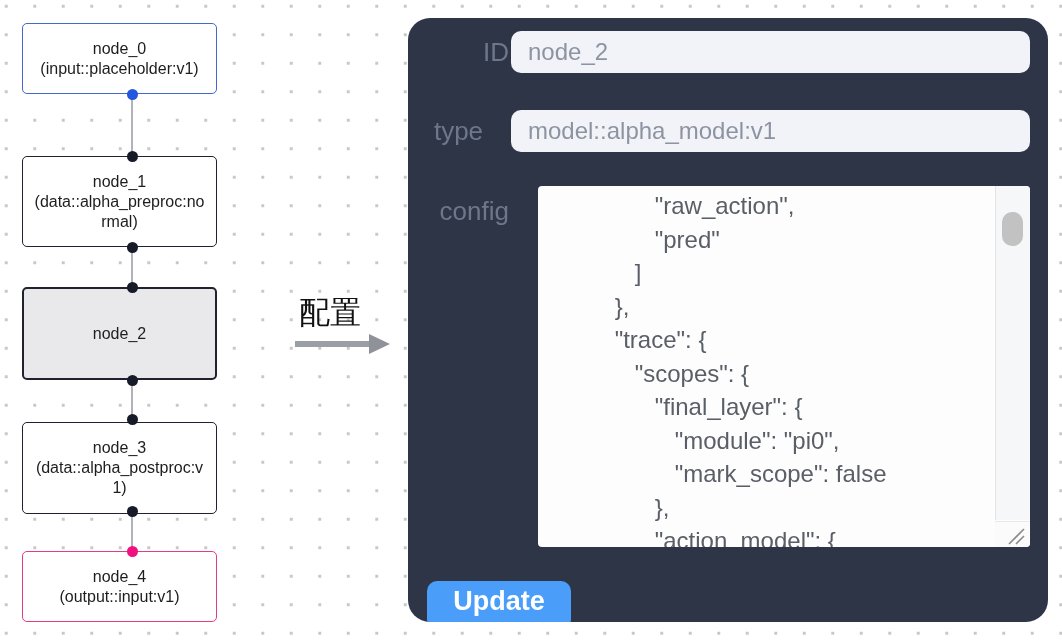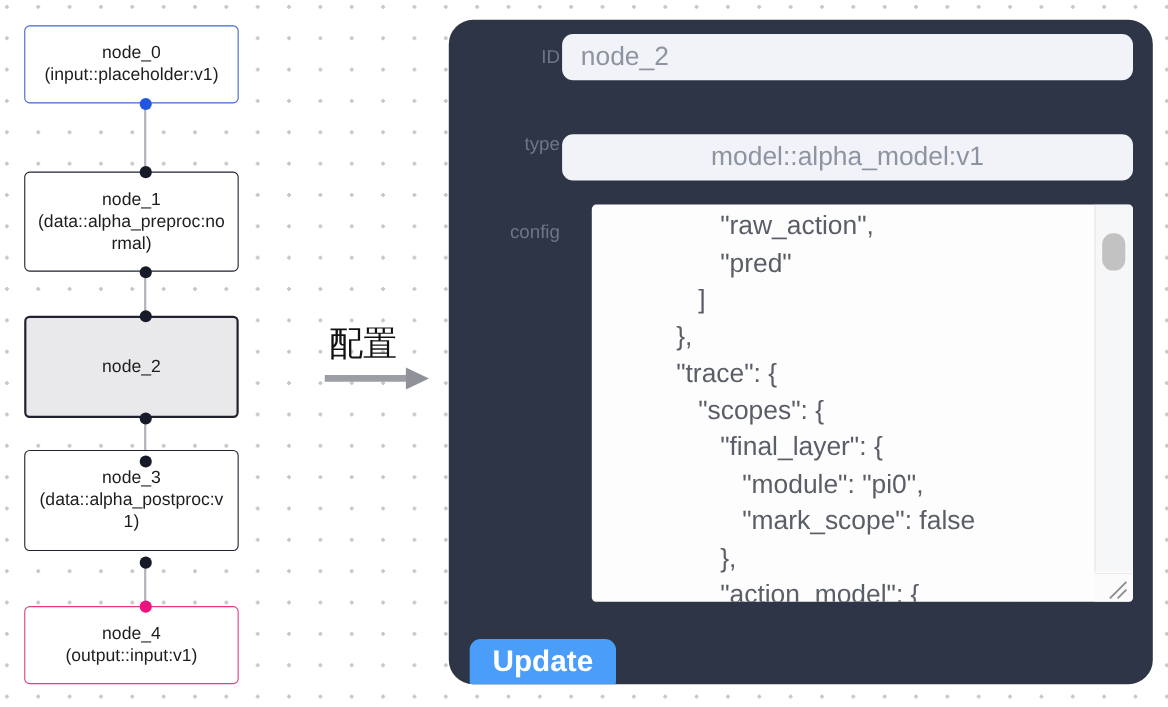--- a/index.html
+++ b/index.html
@@ -33,21 +33,21 @@
   
   .anno-label { position:absolute; left:299px; top:292px; font-size:31px; color:#111; }
   .anno-arrow { position:absolute; left:295px; top:333px; }
   
   .panel {
     position:absolute; left:408px; top:18px; width:640px; height:604px;
     background:#2d3547; border-radius:22px; overflow:hidden;
   }
   .field-label {
     position:absolute; left:0; width:101px; text-align:right;
-    color:#6e7689; font-size:17px; line-height:42px;
+    color:#6e7689; font-size:26px; line-height:42px;
   }
   .text-input {
     position:absolute; left:103px; width:519px; height:42px;
     background:#f1f3f8; border:none; outline:none; border-radius:10px;
     color:#8d94a1; font-size:24px; padding:0 17px;
     font-family:"Liberation Sans","DejaVu Sans",sans-serif;
   }
   .config-box {
     position:absolute; left:130px; top:168px; width:492px; height:361px;
     background:#fdfdfe; border-radius:4px; overflow:hidden;
@@ -62,21 +62,21 @@
   }
   .scroll-thumb {
     position:absolute; left:6px; top:26px; width:21px; height:34px;
     background:#c2c2c2; border-radius:10px;
   }
   .resize-corner {
     position:absolute; right:0; bottom:0; width:35px; height:26px;
     background:#fbfbfc; border-top:1px solid #e9e9e9;
   }
   .update-btn {
-    position:absolute; left:19px; top:563px; width:133px; height:48px;
+    position:absolute; left:19px; top:563px; width:144px; height:48px;
     background:#4a9ef9; border:none; border-radius:10px;
     color:#ffffff; font-size:27px; font-weight:bold; text-align:center;
     padding-bottom:7px; cursor:pointer;
     font-family:"Liberation Sans","DejaVu Sans",sans-serif;
   }
 </style>
 </head>
 <body>
 
 <div style="position:absolute;inset:0;">
@@ -90,21 +90,21 @@
     <div>node_0</div>
     <div>(input::placeholder:v1)</div>
   </div>
   <div class="flow-node" style="top:156px;height:91px;align-items:center;">
     <div>node_1</div>
     <div>(data::alpha_preproc:normal)</div>
   </div>
   <div class="flow-node selected" style="top:287px;height:93px;">
     <div>node_2</div>
   </div>
-  <div class="flow-node" style="top:409px;height:92px;">
+  <div class="flow-node" style="top:422px;height:92px;">
     <div>node_3</div>
     <div>(data::alpha_postproc:v1)</div>
   </div>
   <div class="flow-node output" style="top:551px;height:71px;">
     <div>node_4</div>
     <div>(output::input:v1)</div>
   </div>
 
   <div class="handle blue" style="top:89px;"></div>
   <div class="handle" style="top:151px;"></div>
@@ -118,22 +118,22 @@
   <div class="anno-label">配置</div>
   <svg class="anno-arrow" width="96" height="22">
     <line x1="0" y1="11" x2="76" y2="11" stroke="#9b9ea4" stroke-width="6"></line>
     <polygon points="74,1 95,11 74,21" fill="#8f9298"></polygon>
   </svg>
 
   <div class="panel">
     <div class="field-label" style="top:13px;">ID</div>
     <input class="text-input" style="top: 13px;" value="node_2">
 
-    <div class="field-label" style="top:92px;">type</div>
-    <input class="text-input" style="top: 104px; text-align: center;" value="model::alpha_model:v1">
+    <div class="field-label" style="top:92px;text-align:center;">type</div>
+    <input class="text-input" style="top: 92px;" value="model::alpha_model:v1">
 
     <div class="field-label" style="top:172px;">config</div>
 
     <div class="config-box">
       <div class="json-text">                "raw_action",
                 "pred"
              ]
           },
           "trace": {
              "scopes": {

